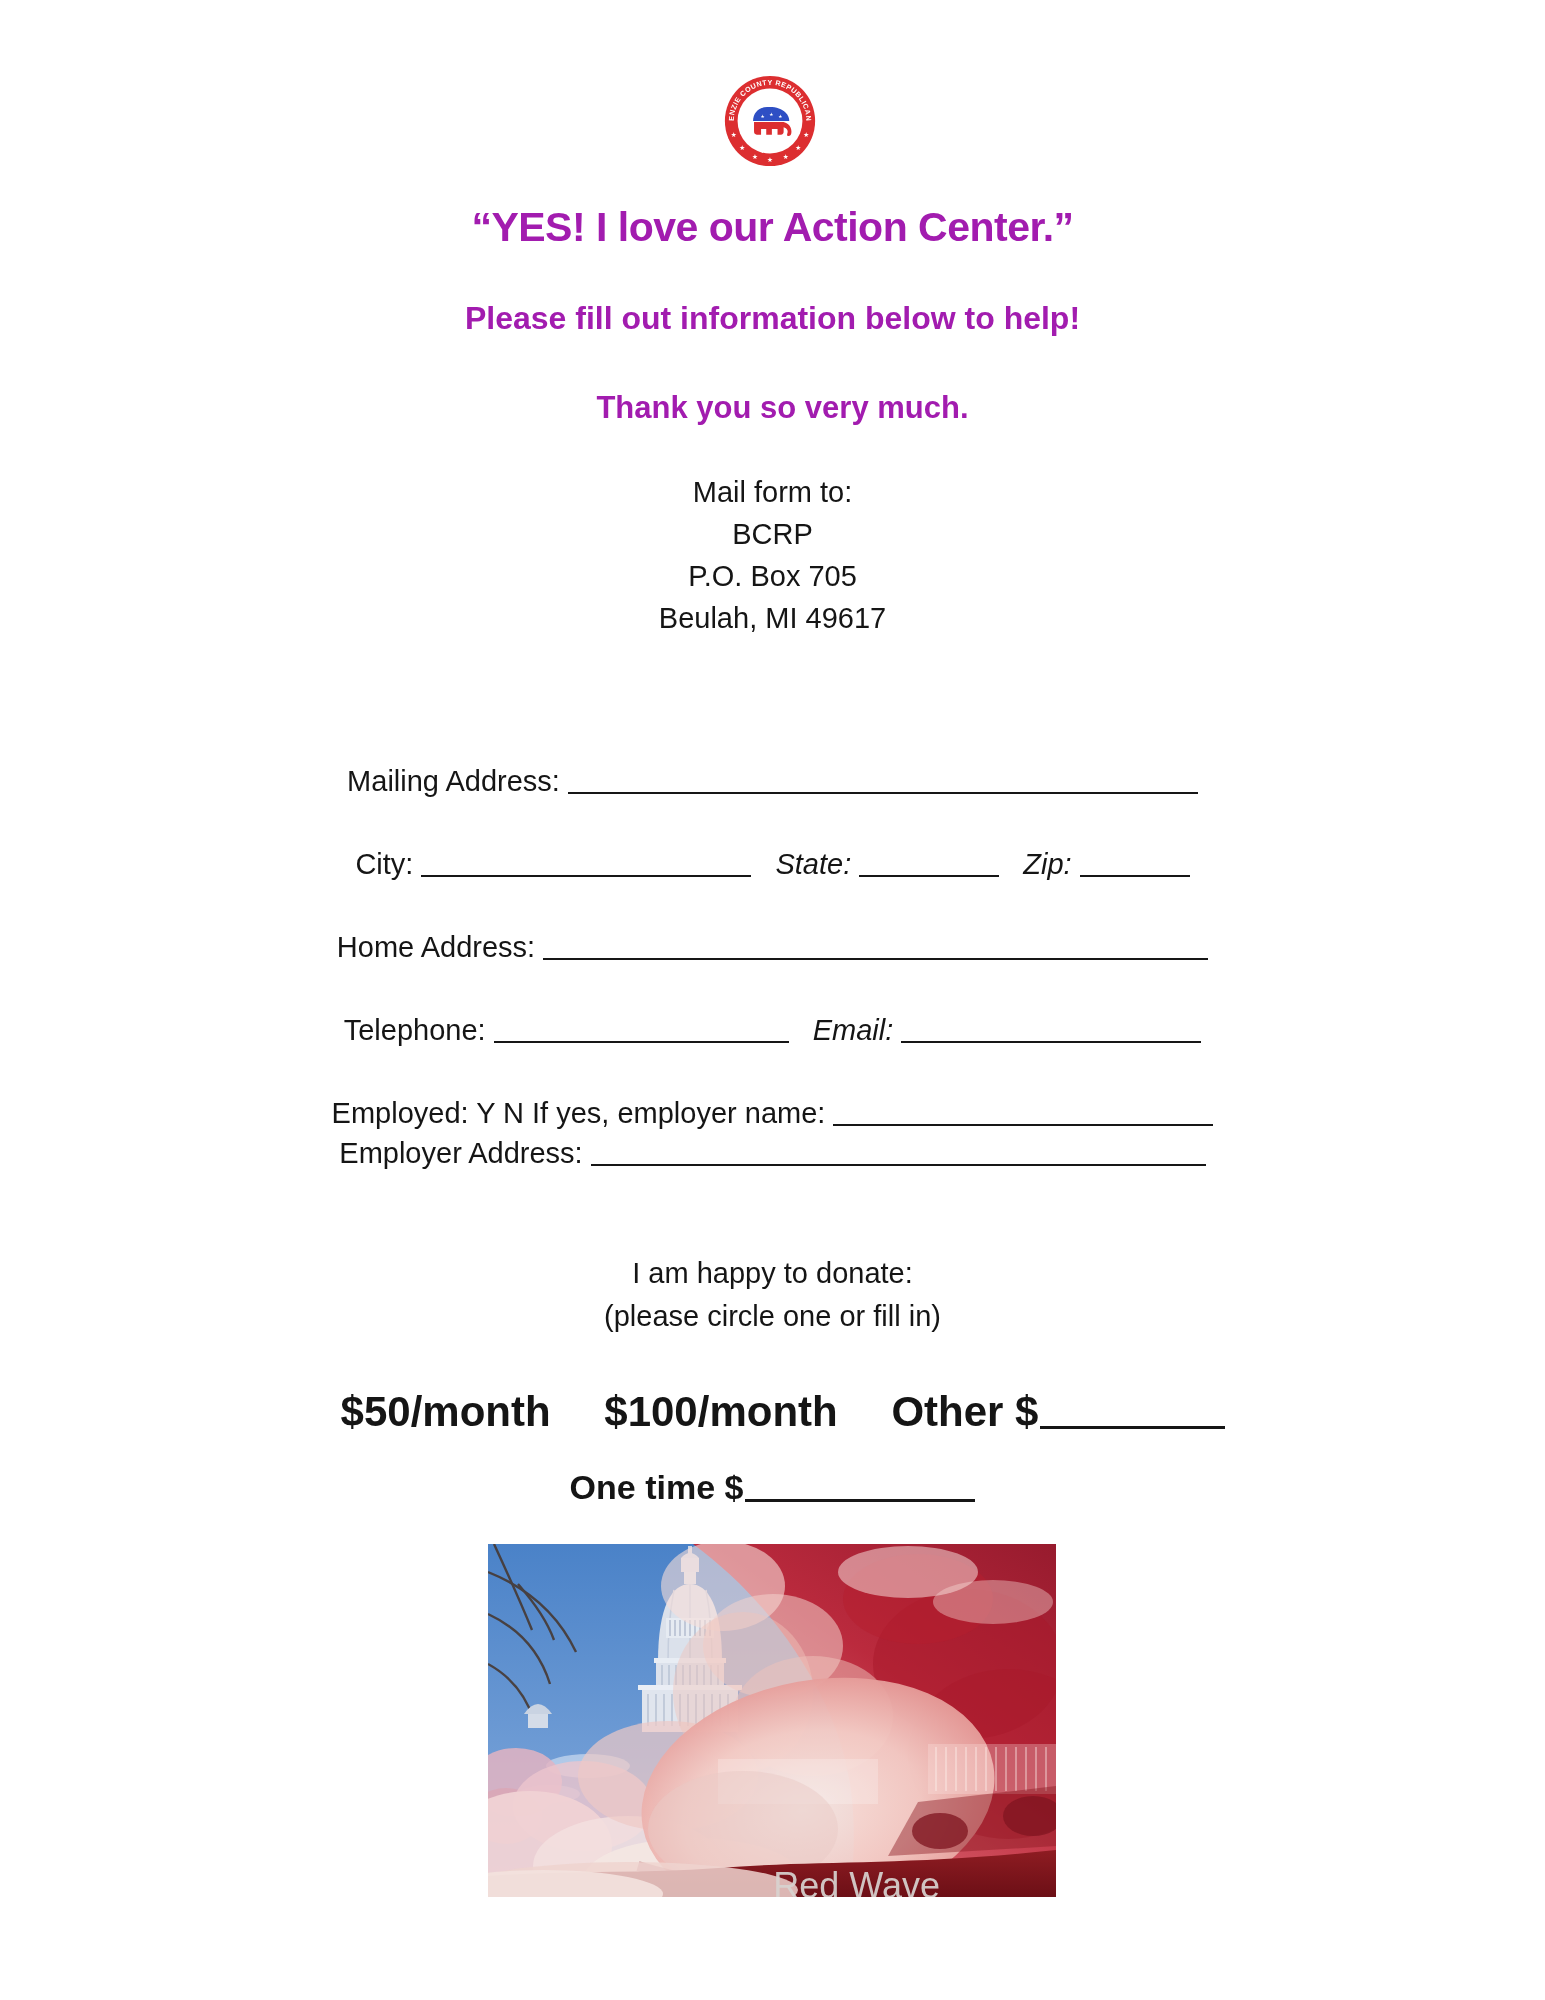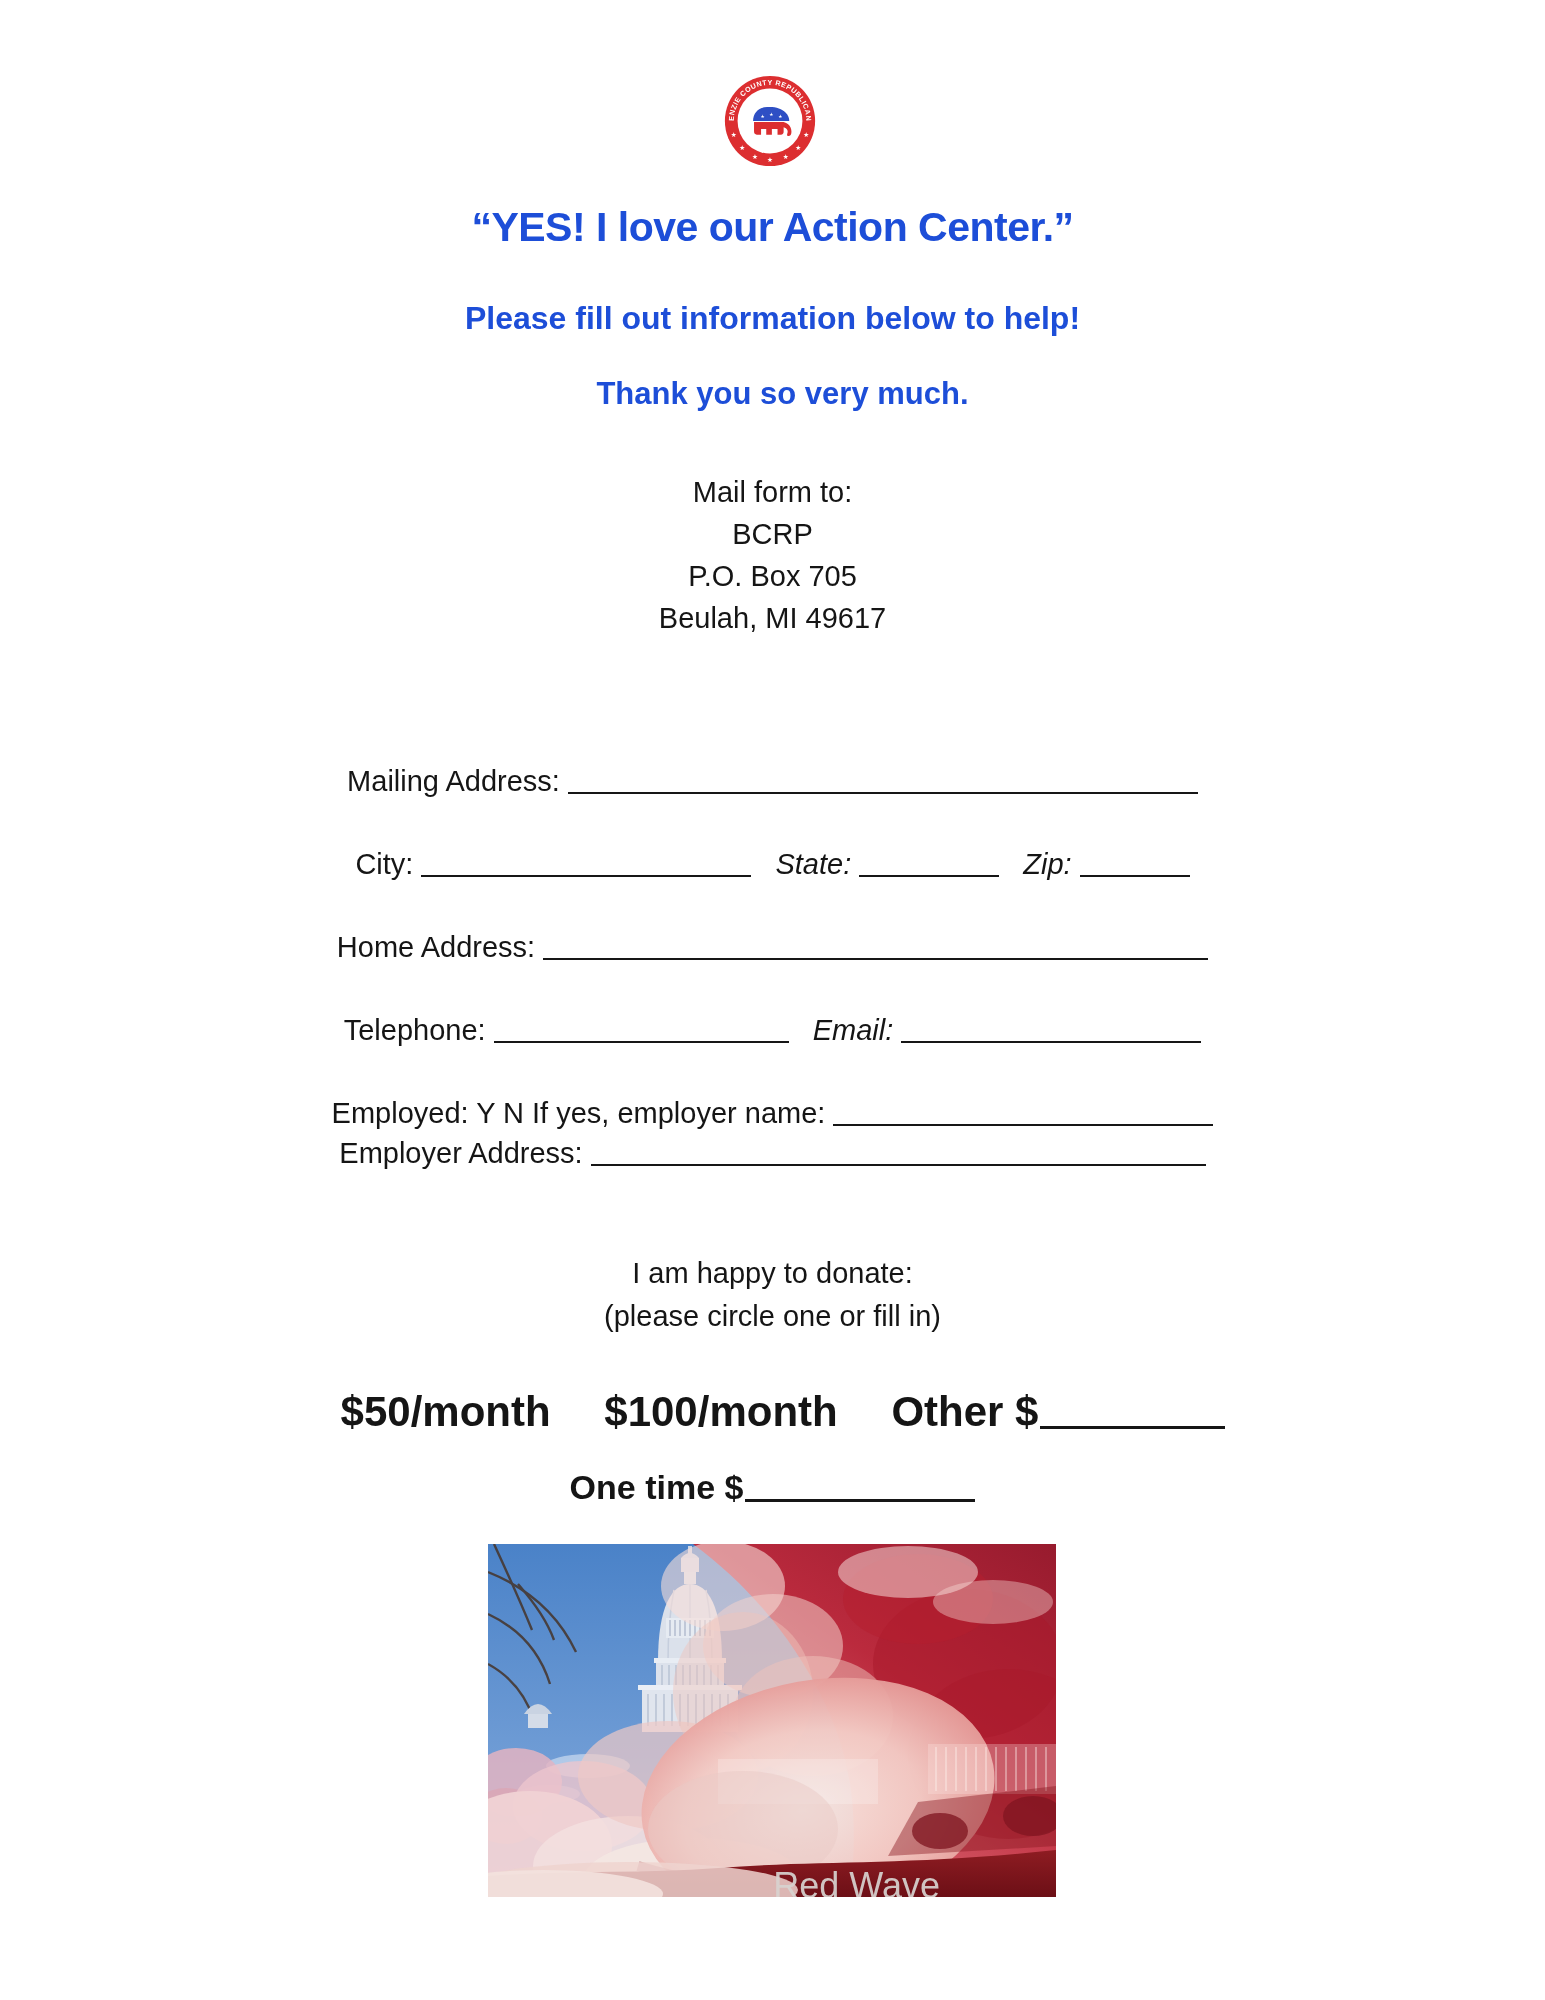--- a/index.html
+++ b/index.html
@@ -1,25 +1,25 @@
 <!DOCTYPE html>
 <html><head>
 <meta charset="utf-8">
 <style>
   html,body{margin:0;padding:0;background:#ffffff;}
   .page{
     position:relative;width:1545px;height:2000px;background:#ffffff;
     font-family:"Liberation Sans",sans-serif;color:#151515;overflow:hidden;
   }
   .abs{position:absolute;left:0;right:0;text-align:center;white-space:nowrap;}
-  .red{color:#1d4ed8;}
+  .red{color:#a21caf;}
   .b{font-weight:bold;}
   .title{top:204px;font-size:41px;letter-spacing:-0.5px;}
   .subtitle{top:300px;font-size:32px;}
-  .thanks{top:376px;font-size:31px;padding-left:20px;}
+  .thanks{top:390px;font-size:31px;padding-left:20px;}
   .mailto{top:471px;font-size:29px;line-height:42px;}
   .frow{font-size:29px;}
   .bl{display:inline-block;border-bottom:2.6px solid #161616;height:6px;position:relative;top:3px;margin-left:8px;}
   .lbl2{margin-left:16px;font-style:italic;}
   .prompt{top:1252px;font-size:29px;line-height:43px;}
   .amounts{top:1388px;font-size:42px;}
   .amt{margin:0 21px;}
   .onetime{top:1468px;font-size:34px;}
   .logo-box{position:absolute;left:723px;top:74px;width:94px;height:94px;}
   .photo-box{position:absolute;left:488px;top:1544px;width:568px;height:266px;}

